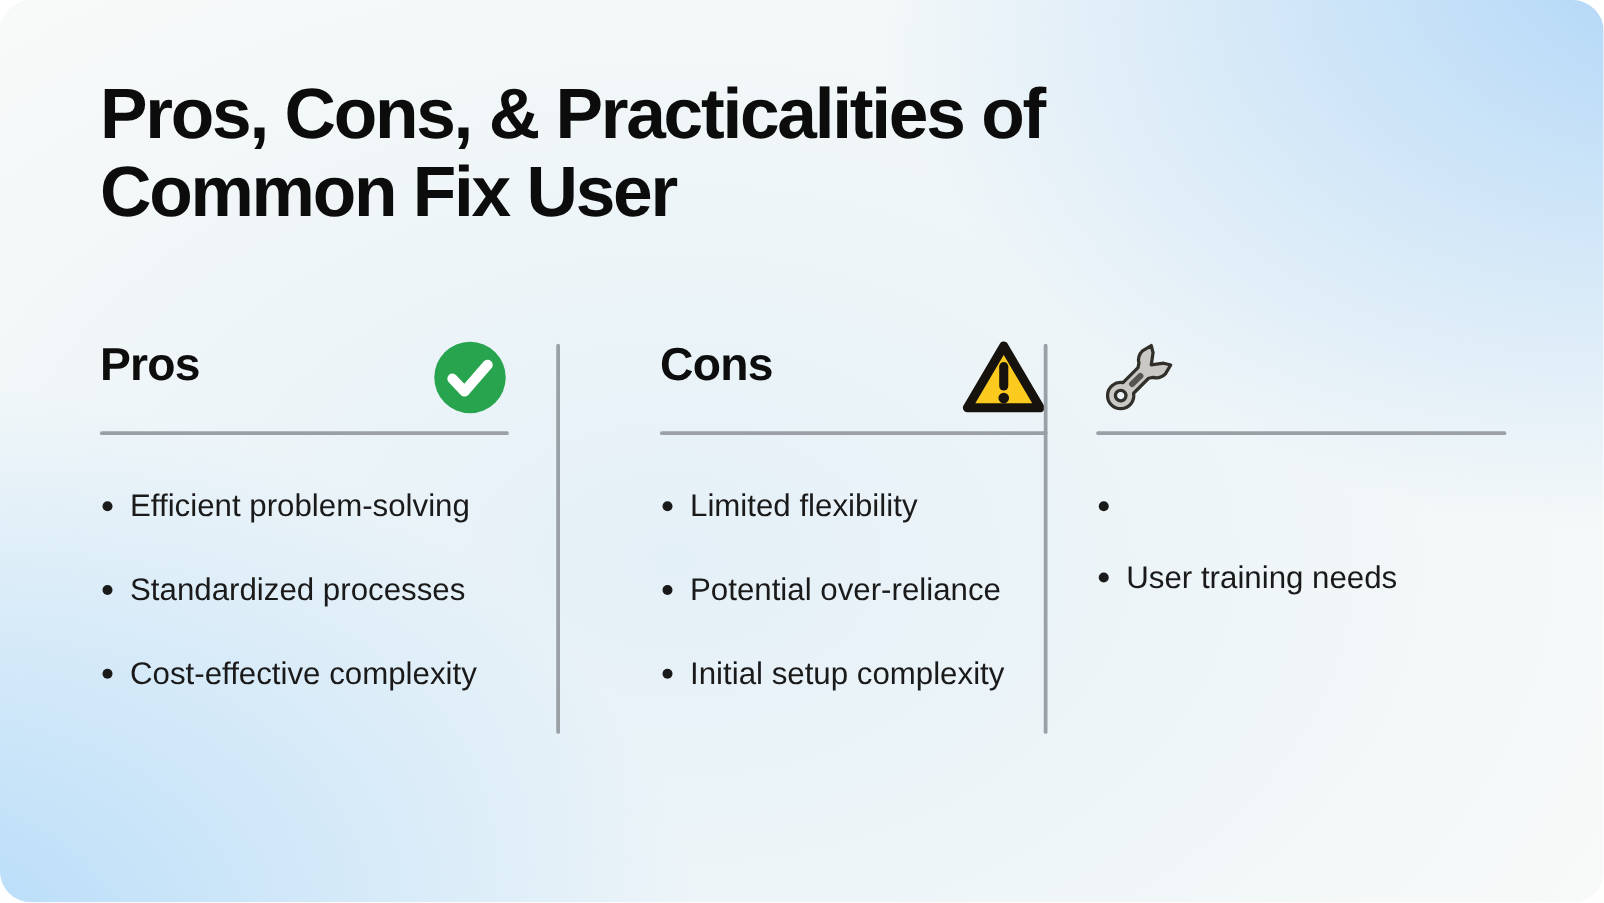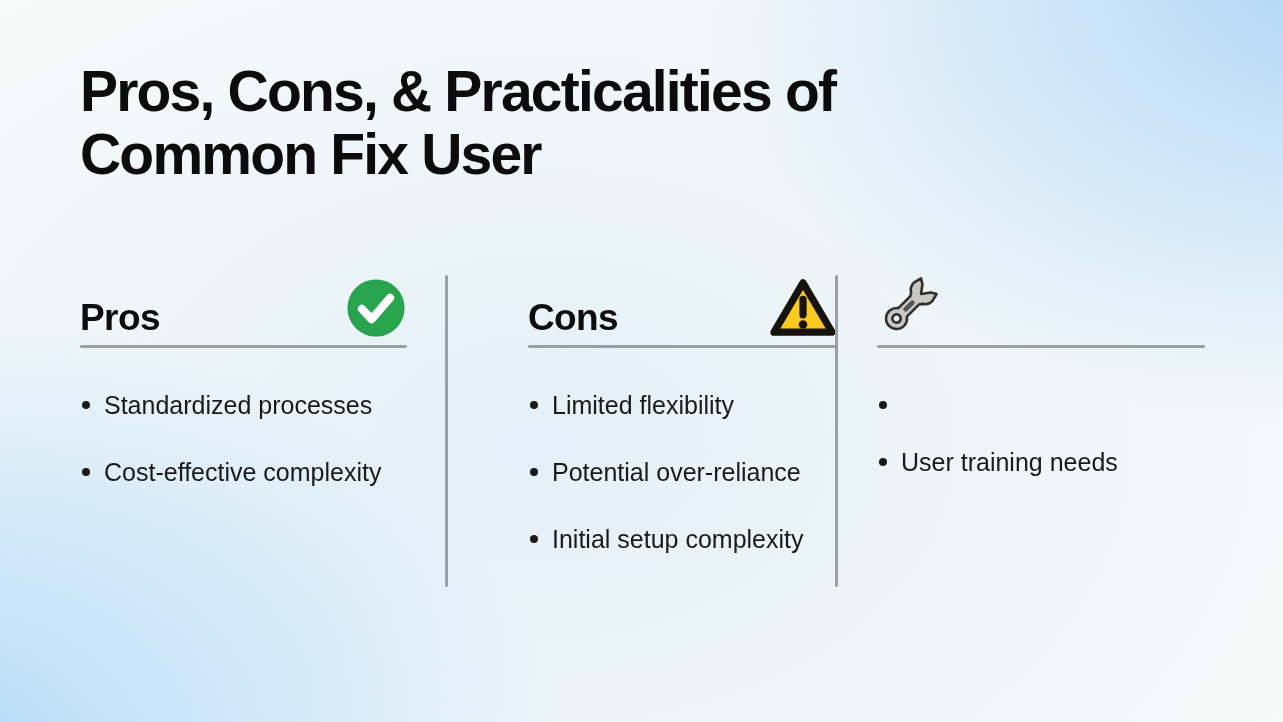--- a/index.html
+++ b/index.html
@@ -6,32 +6,33 @@
   .slide{
     position:relative;
     width:1283px;height:722px;
     overflow:hidden;
     font-family:"Liberation Sans", sans-serif;
     background:
       radial-gradient(1150px 820px at 106% -6%, rgba(168,210,247,0.97) 0%, rgba(168,210,247,0) 58%),
       radial-gradient(1150px 820px at -8% 108%, rgba(172,215,249,0.97) 0%, rgba(172,215,249,0) 58%),
       radial-gradient(1500px 1000px at 42% 62%, rgba(208,230,246,0.55) 0%, rgba(208,230,246,0) 68%),
       #fcfcf9;
+    border-radius: 25px;
   }
   .title{
     position:absolute;left:80px;top:60px;
     font-size:57px;line-height:63px;font-weight:700;
     letter-spacing:-1.8px;color:#0c0c0c;
   }
   .title span{display:block;}
   .col{position:absolute;top:271px;}
   .col-1{left:80px;width:327px;}
   .col-2{left:487px;width:310px;margin-left:41px;}
   .col-3{left:877px;width:328px;}
-  .col-header{display:flex;align-items:flex-end;justify-content:space-between;height:68px;}
+  .col-header{display:flex;align-items:flex-start;justify-content:space-between;height:68px;}
   .col-heading{font-size:37px;font-weight:700;letter-spacing:-0.6px;color:#0d0d0d;white-space:nowrap;}
   .icon{flex:0 0 auto;display:block;}
   .underline{height:3px;background:#9aa0a5;margin-top:6px;border-radius:2px;}
   .bullets{margin:43px 0 0;padding:0;list-style:none;}
   .bullets li{display:flex;align-items:flex-start;margin-bottom:39px;font-size:25px;line-height:28px;color:#1a1a1a;}
   .dot{width:8px;height:8px;border-radius:50%;background:#1a1a1a;margin:10px 14px 0 2px;flex:0 0 auto;}
   .divider{position:absolute;top:275px;width:3px;height:312px;background:#99a0a6;border-radius:2px;}
   .divider-1{left:445px;}
   .divider-2{left:835px;}
 </style>
@@ -48,20 +49,24 @@
   <div class="col col-1">
     <div class="col-header">
       <div class="col-heading">Pros</div>
       <svg class="icon" width="62" height="62" viewBox="0 0 64 64">
         <circle cx="32" cy="32" r="29.5" fill="#28a34e"></circle>
         <path d="M17.5 33 L27.5 43.5 L46.5 21.5" fill="none" stroke="#ffffff" stroke-width="8.5" stroke-linecap="round" stroke-linejoin="round"></path>
       </svg>
     </div>
     <div class="underline"></div>
     <ul class="bullets">
+      <li>
+          <span class="dot"></span>
+          <span>Efficient problem-solving</span>
+        </li>
       <li>
           <span class="dot"></span>
           <span>Standardized processes</span>
         </li>
       <li>
           <span class="dot"></span>
           <span>Cost-effective complexity</span>
         </li>
     </ul>
   </div>

